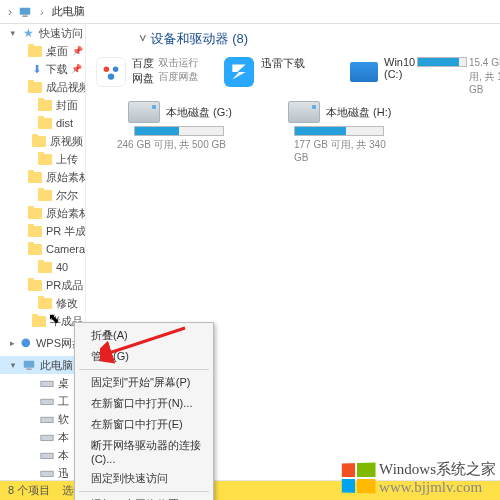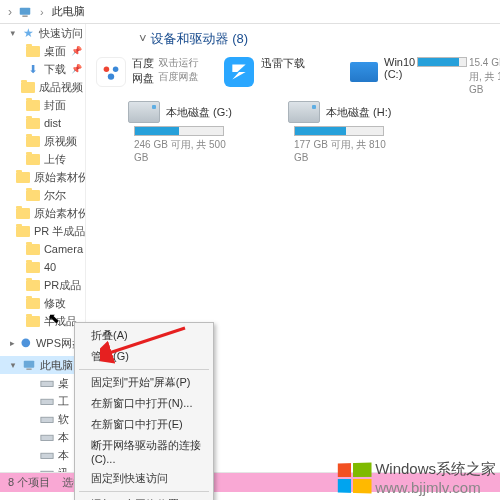--- a/index.html
+++ b/index.html
@@ -35,29 +35,29 @@
 .drives-row { display: flex; gap: 20px; }
 .drive { display: flex; flex-direction: column; gap: 2px; width: 140px; }
 .drive-top { display: flex; gap: 6px; align-items: center; padding-left: 32px; }
 .drive-icon { width: 32px; height: 22px; background: linear-gradient(#dde3e8,#b9c2c9); border-radius: 2px; border: 1px solid #aab3ba; position: relative; }
 .drive-icon::after { content: ""; position: absolute; right: 3px; top: 3px; width: 4px; height: 4px; background: #5faee3; border-radius: 1px; }
 .ctx-menu { position: absolute; left: 74px; top: 322px; width: 140px; background: #f5f5f5; border: 1px solid #bcbcbc; box-shadow: 2px 2px 4px rgba(0,0,0,.25); z-index: 20; padding: 2px 0; }
 .ctx-item { padding: 3px 10px 3px 16px; font-size: 11px; display: flex; justify-content: space-between; align-items: center; cursor: default; }
 .ctx-sep { height: 1px; background: #d0d0d0; margin: 2px 4px; }
 .red-arrow { position: absolute; left: 100px; top: 326px; z-index: 30; pointer-events: none; }
 .watermark { position: absolute; right: 4px; bottom: 4px; display: flex; align-items: center; gap: 4px; z-index: 25; font-size: 15px; color: #4a4a4a; }
-.watermark .wt { font-family: Liberation Sans, sans-serif; }
+.watermark .wt { font-family: Liberation Serif, serif; }
 .win-logo { display: grid; grid-template-columns: 14px 18px; grid-template-rows: 14px 14px; gap: 2px; transform: perspective(60px) rotateY(-8deg); }
 .win-logo span:nth-child(1){background:#f25022}
 .win-logo span:nth-child(2){background:#7fba00}
 .win-logo span:nth-child(3){background:#00a4ef}
 .win-logo span:nth-child(4){background:#ffb900}
-.status-bar { position: absolute; bottom: 8px; left: 0; height: 20px; border-top: 1px solid #e5e5e5; width: 100%; display: flex; align-items: center; padding: 0 8px; font-size: 11px; color: #555; background: #f9a8d4; gap: 12px; }
+.status-bar { position: absolute; bottom: 0; left: 0; height: 20px; border-top: 1px solid #e5e5e5; width: 100%; display: flex; align-items: center; padding: 0 8px; font-size: 11px; color: #555; background: #fde047; gap: 12px; }
 .dimmed .tree-item { opacity: .9; }
-.indent1 { padding-left: 12px; }
+.indent1 { padding-left: 24px; }
 .indent2 { padding-left: 26px; }
 .cursor { position: absolute; left: 48px; top: 310px; z-index: 22; font-size: 14px; color: #000; pointer-events: none; }
 </style>
 </head>
 <body>
 
 <div class="address-bar">
   <span class="nav-arrow">›</span>
   <span class="bc-icon">
     <svg viewBox="0 0 16 16">
@@ -323,31 +323,31 @@
       </div>
     <div class="drives-row" id="drives-row">
         <div class="drive">
        <div class="drive-top">
             <div class="drive-icon"></div>
        <span class="device-name">本地磁盘 (G:)</span>
           </div>
        <div class="progress" style="margin-left:38px">
             <div class="progress-bar" style="width:50%"></div>
           </div>
-       <span class="device-sub" style="margin-left:38px">246 GB 可用, 共 500 GB</span>
+       <span class="device-sub" style="margin-left:21px">246 GB 可用, 共 500 GB</span>
      </div>
         <div class="drive">
        <div class="drive-top">
             <div class="drive-icon"></div>
        <span class="device-name">本地磁盘 (H:)</span>
           </div>
        <div class="progress" style="margin-left:38px">
             <div class="progress-bar" style="width:58%"></div>
           </div>
-       <span class="device-sub" style="margin-left:38px">177 GB 可用, 共 810 GB</span>
+       <span class="device-sub" style="margin-left:38px">177 GB 可用, 共 340 GB</span>
      </div>
       </div>
   </div>
 </div>
 
 <div class="ctx-menu" id="ctx-menu">
     <div class="ctx-item">
       <span>折叠(A)</span>
     </div>
     <div class="ctx-item">

